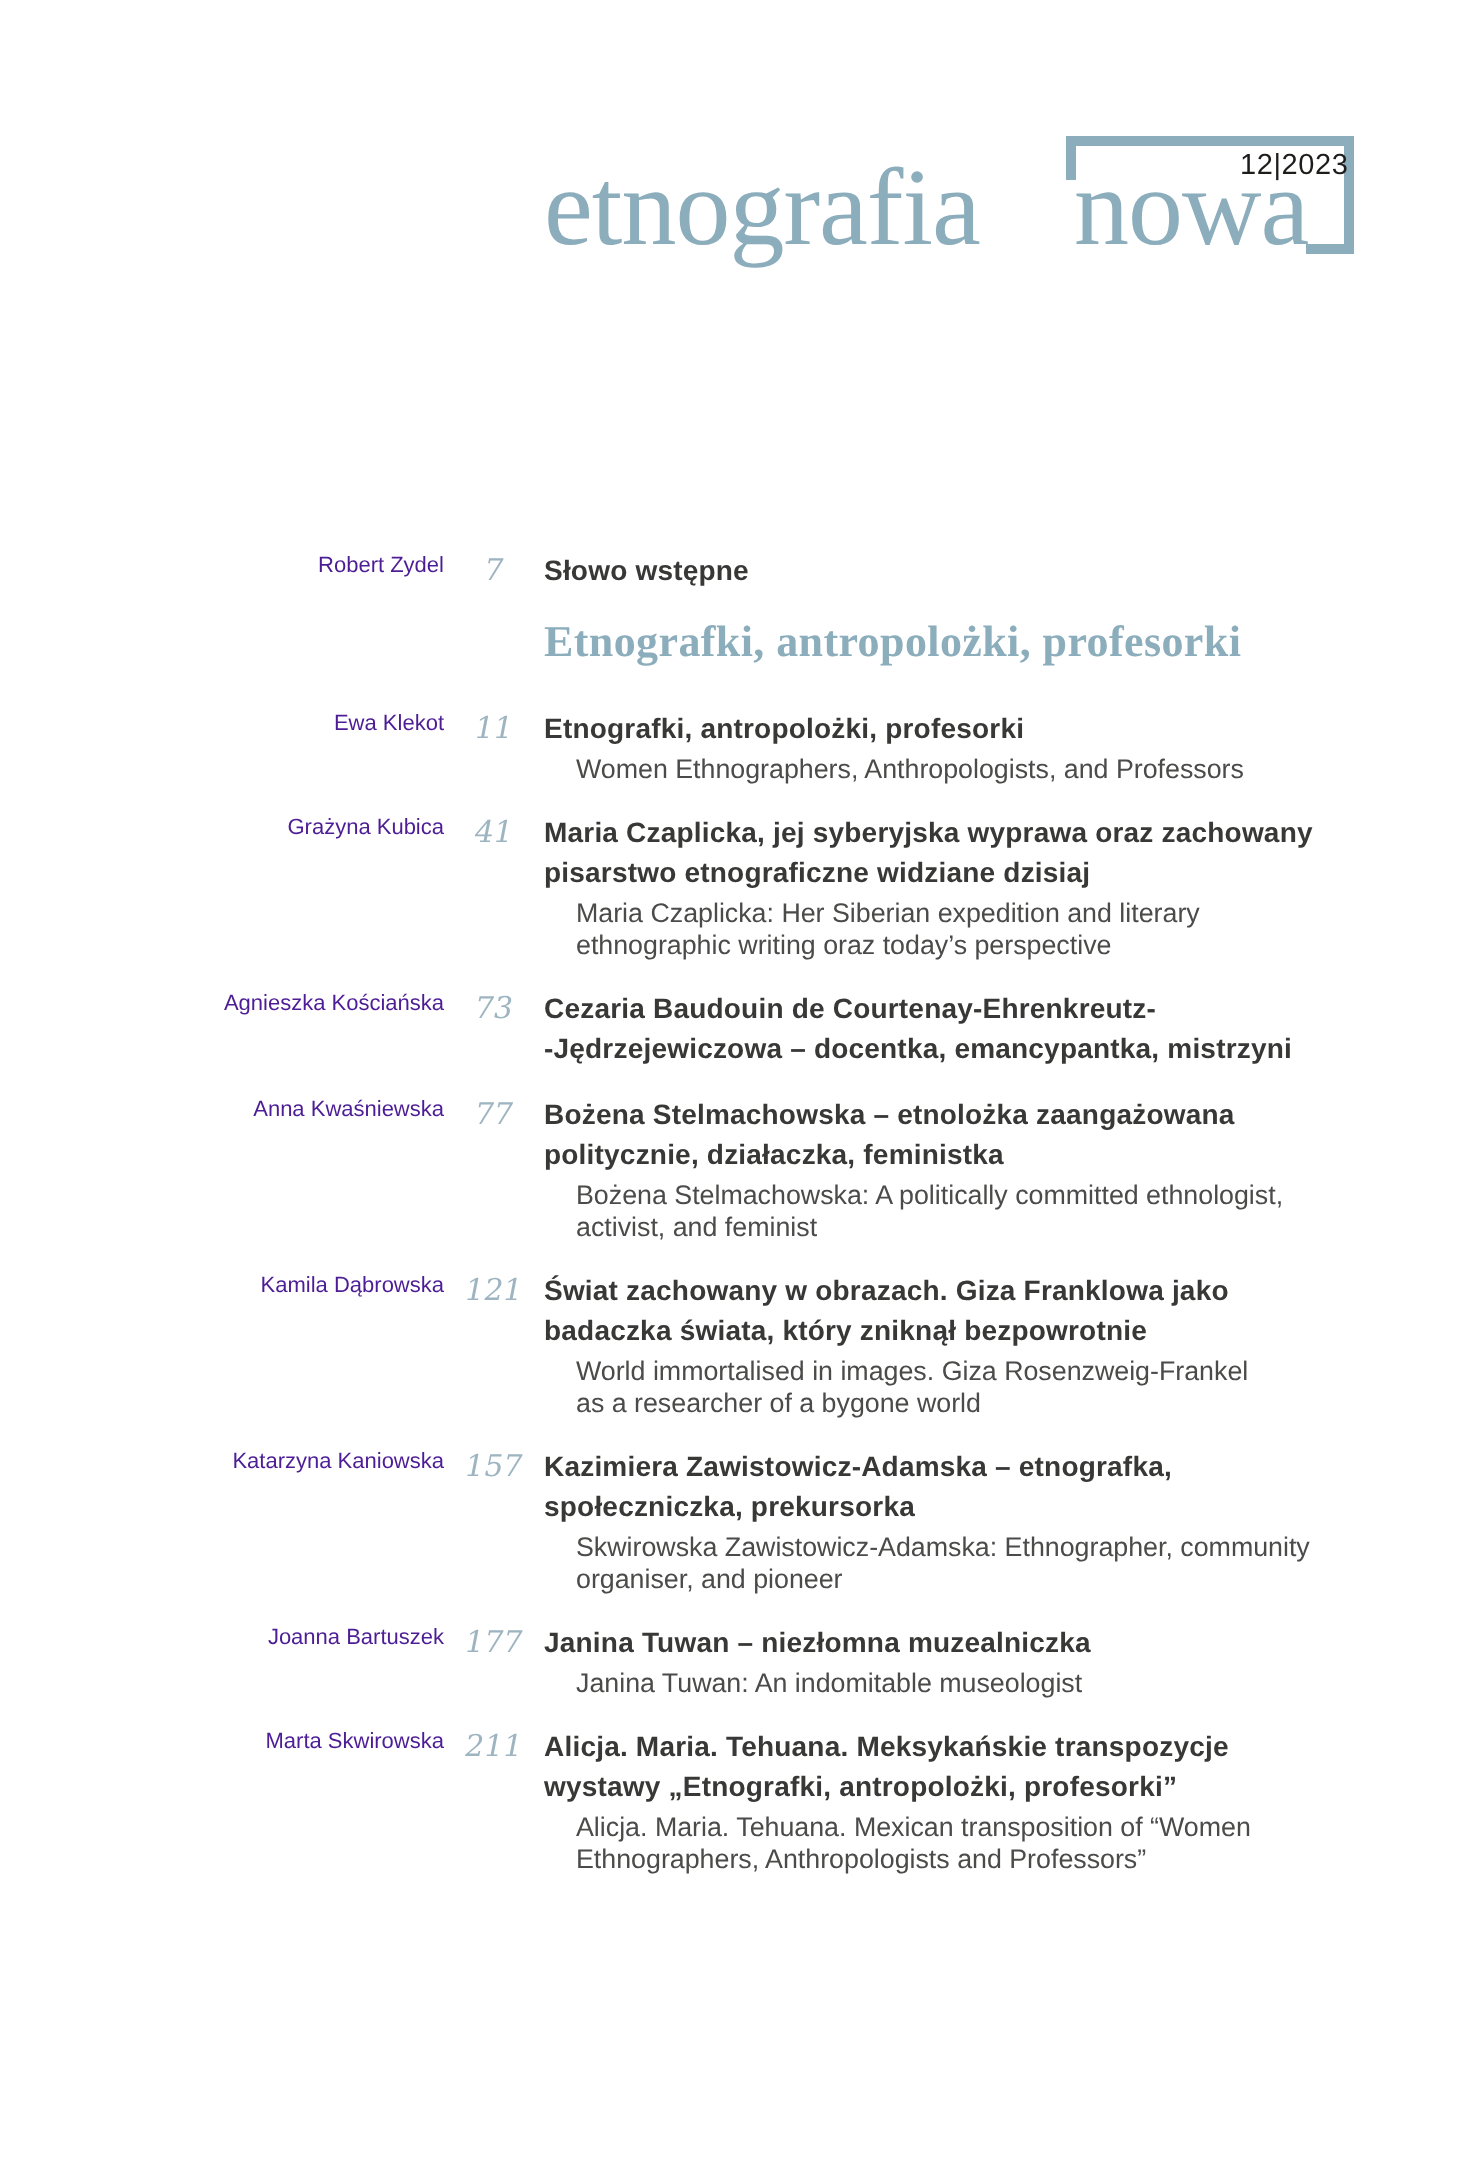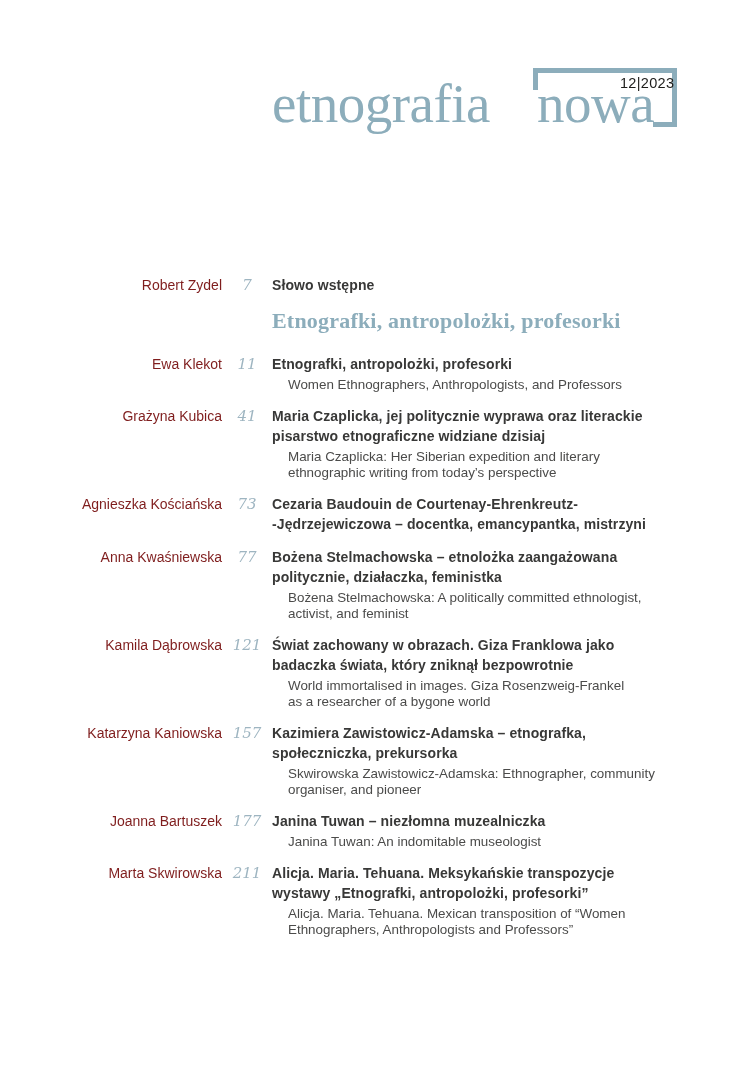--- a/index.html
+++ b/index.html
@@ -49,23 +49,23 @@
     white-space: nowrap;
     margin-left: 23px;
   }
 
   
   .toc { position: absolute; left: 0; top: 275px; width: 735px; }
   .row { display: flex; align-items: flex-start; margin-bottom: 13px; }
   .author {
     width: 222px;
     text-align: right;
-    font-size: 14px;
+    font-size: 11px;
     line-height: 1.25;
-    color: #7f1d1d;
+    color: #4c1d95;
     padding-top: 2px;
     white-space: nowrap;
   }
   .pageno {
     width: 50px;
     text-align: center;
     font-family: "DejaVu Serif", serif;
     font-style: italic;
     font-size: 15px;
     color: #9EB5C1;
@@ -135,25 +135,25 @@
         <div class="subs">
           <span class="sub-line">Women Ethnographers, Anthropologists, and Professors</span>
         </div>
       </div>
     </div>
 
     <div class="row">
       <div class="author">Grażyna Kubica</div>
       <div class="pageno">41</div>
       <div class="titles">
-        <span class="title-line">Maria Czaplicka, jej politycznie wyprawa oraz literackie</span>
+        <span class="title-line">Maria Czaplicka, jej syberyjska wyprawa oraz zachowany</span>
         <span class="title-line">pisarstwo etnograficzne widziane dzisiaj</span>
         <div class="subs">
           <span class="sub-line">Maria Czaplicka: Her Siberian expedition and literary</span>
-          <span class="sub-line">ethnographic writing from today’s perspective</span>
+          <span class="sub-line">ethnographic writing oraz today’s perspective</span>
         </div>
       </div>
     </div>
 
     <div class="row">
       <div class="author">Agnieszka Kościańska</div>
       <div class="pageno">73</div>
       <div class="titles">
         <span class="title-line">Cezaria Baudouin de Courtenay-Ehrenkreutz-</span>
         <span class="title-line">-Jędrzejewiczowa – docentka, emancypantka, mistrzyni</span>

